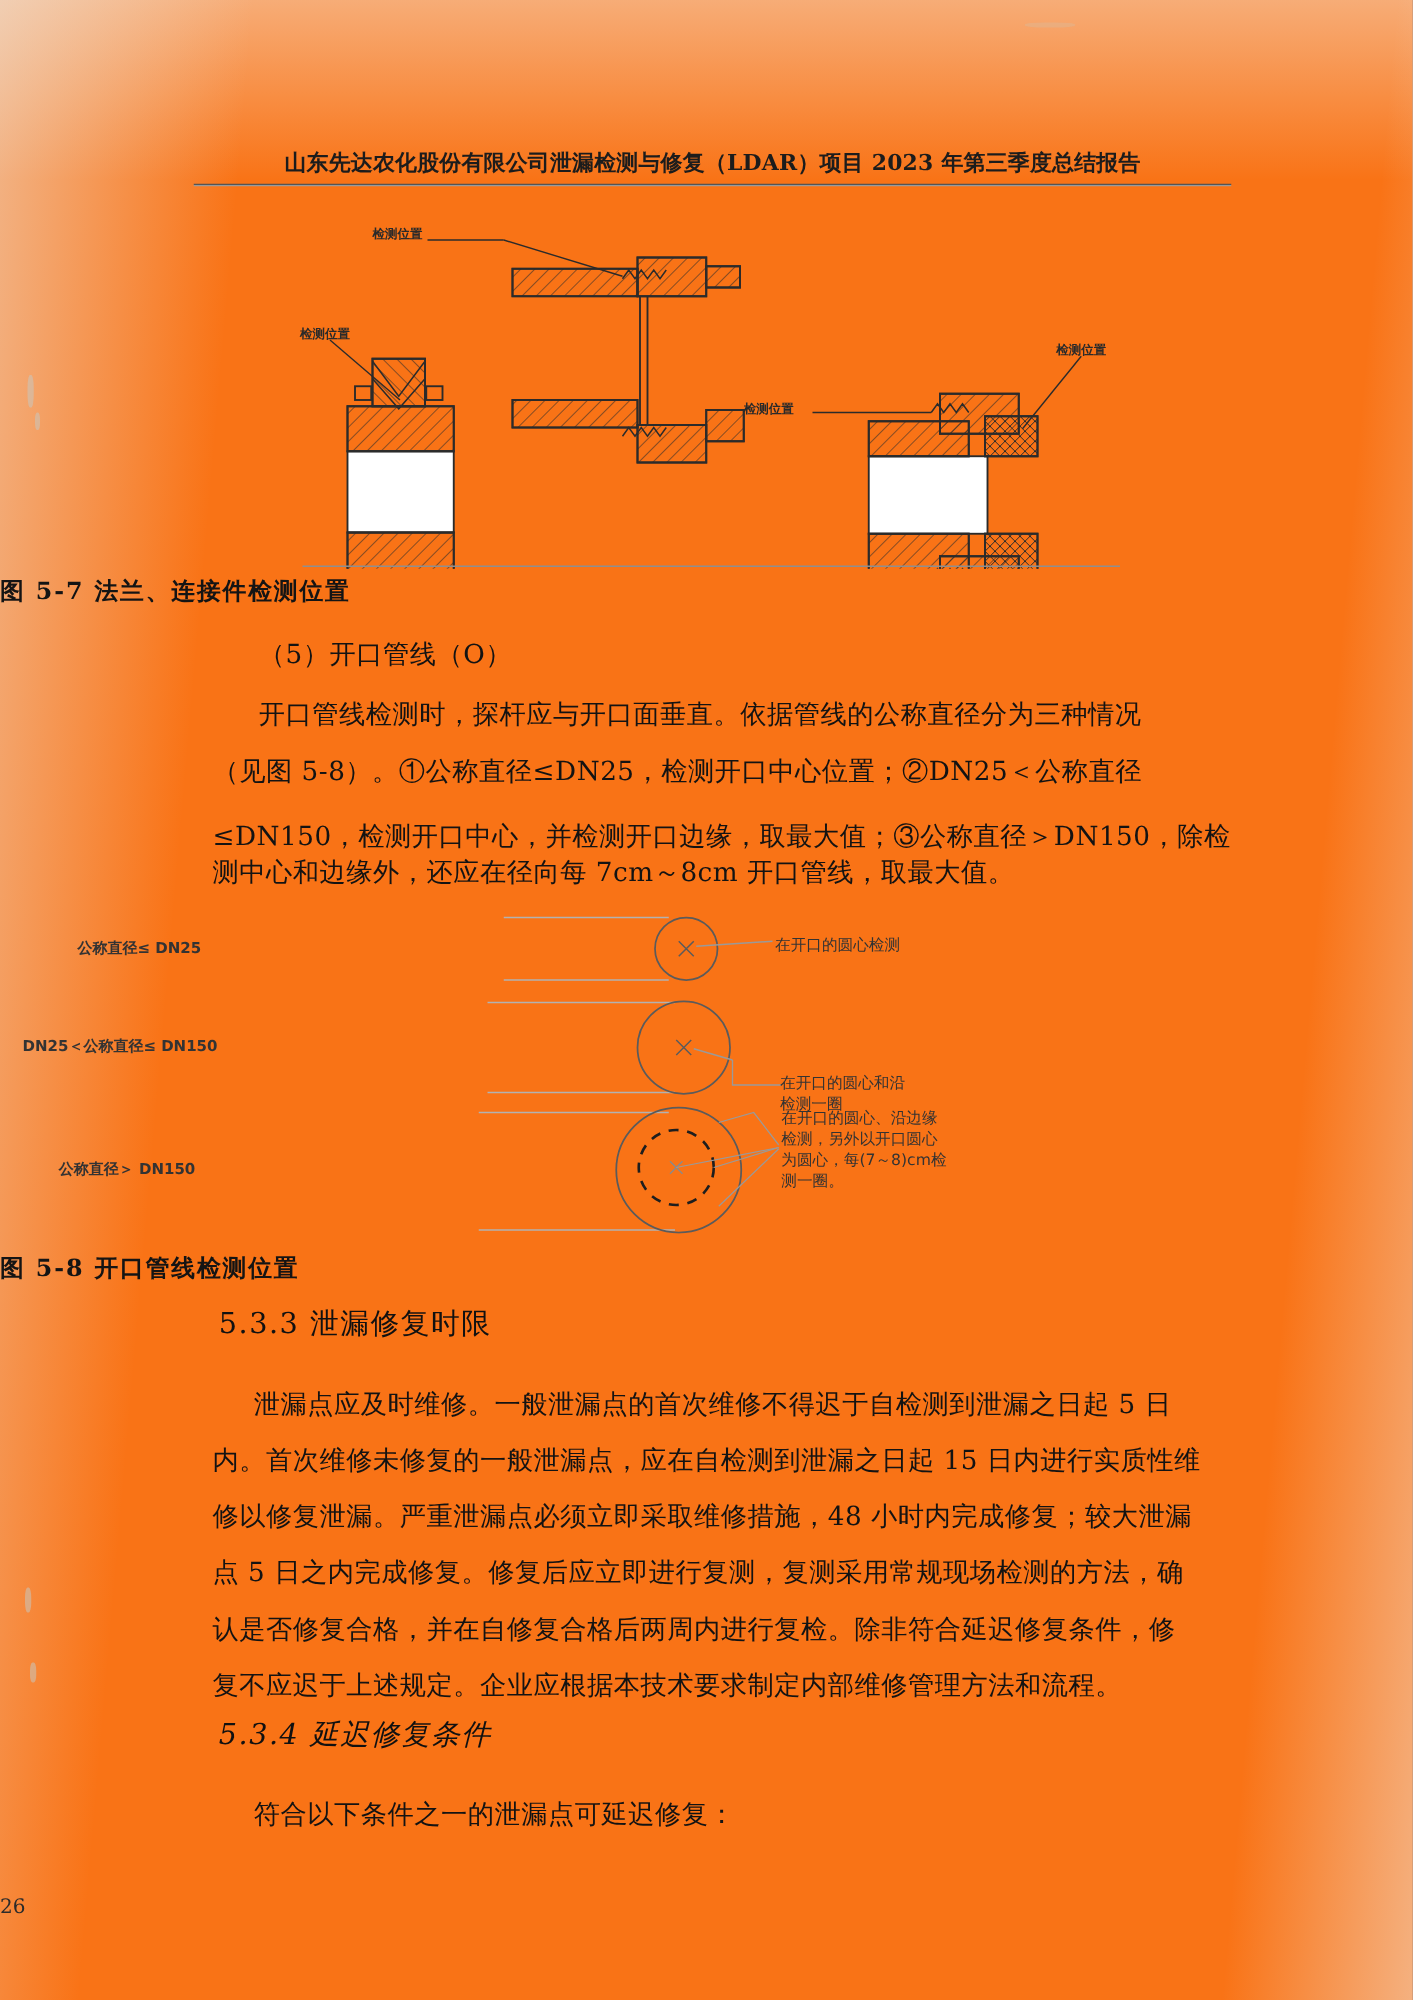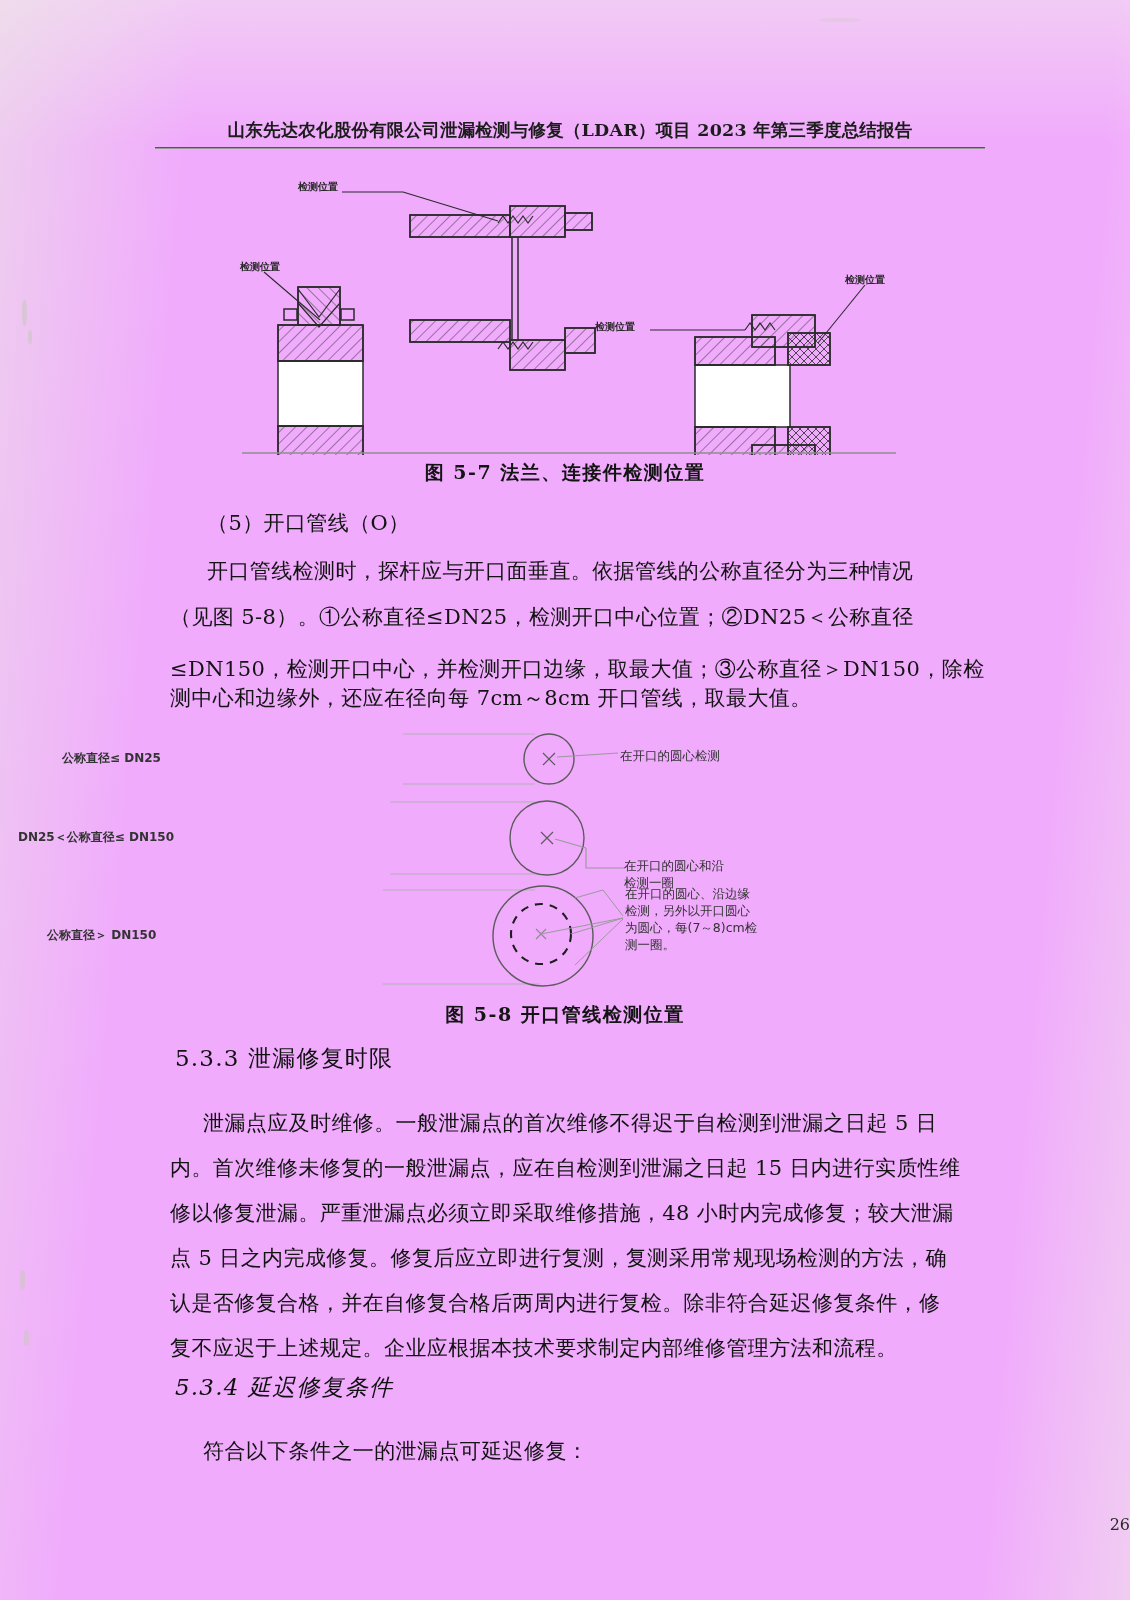--- a/index.html
+++ b/index.html
@@ -7,21 +7,21 @@
     padding: 0;
     background: #b8b8b8;
   }
   body {
     font-family: "DejaVu Sans", sans-serif;
   }
   .page {
     position: relative;
     width: 1130px;
     height: 1600px;
-    background: #f0abfc;
+    background: #f97316;
     overflow: hidden;
     box-sizing: border-box;
   }
   
   .paper-tint {
     position: absolute;
     inset: 0;
     background:
       linear-gradient(95deg, rgba(236,234,228,0.55) 0%, rgba(253,253,251,0) 16%),
       linear-gradient(275deg, rgba(240,238,232,0.5) 0%, rgba(253,253,251,0) 12%),
@@ -72,31 +72,30 @@
     position: absolute;
     font-family: "DejaVu Serif", serif;
     font-size: 23px;
     color: #111;
     letter-spacing: 1.2px;
     white-space: nowrap;
   }
   .fig-caption {
     position: absolute;
     width: 100%;
-    text-align: center;
     font-family: "DejaVu Serif", serif;
     font-weight: bold;
     font-size: 19px;
     color: #141414;
     letter-spacing: 1.5px;
   }
   .page-num {
     position: absolute;
     width: 100%;
-    text-align: right;
+    text-align: left;
     font-family: "DejaVu Serif", serif;
     font-size: 16px;
     color: #2b2b2b;
   }
 
   
   .figure {
     position: absolute;
   }
   .fig-label {

